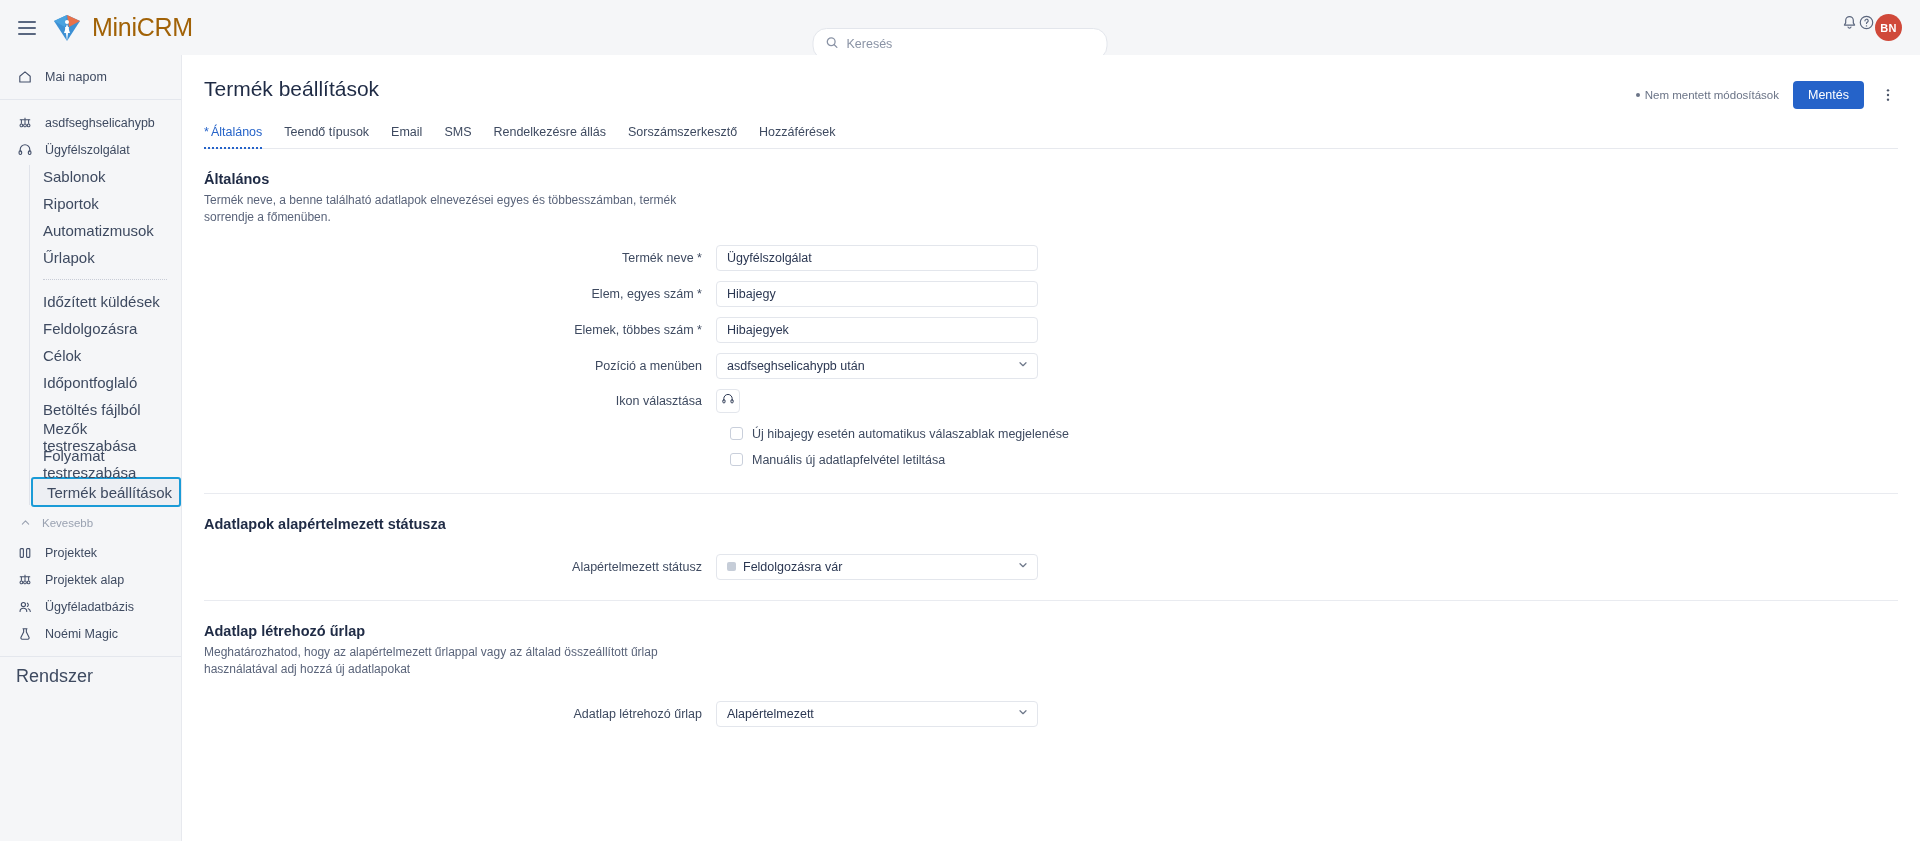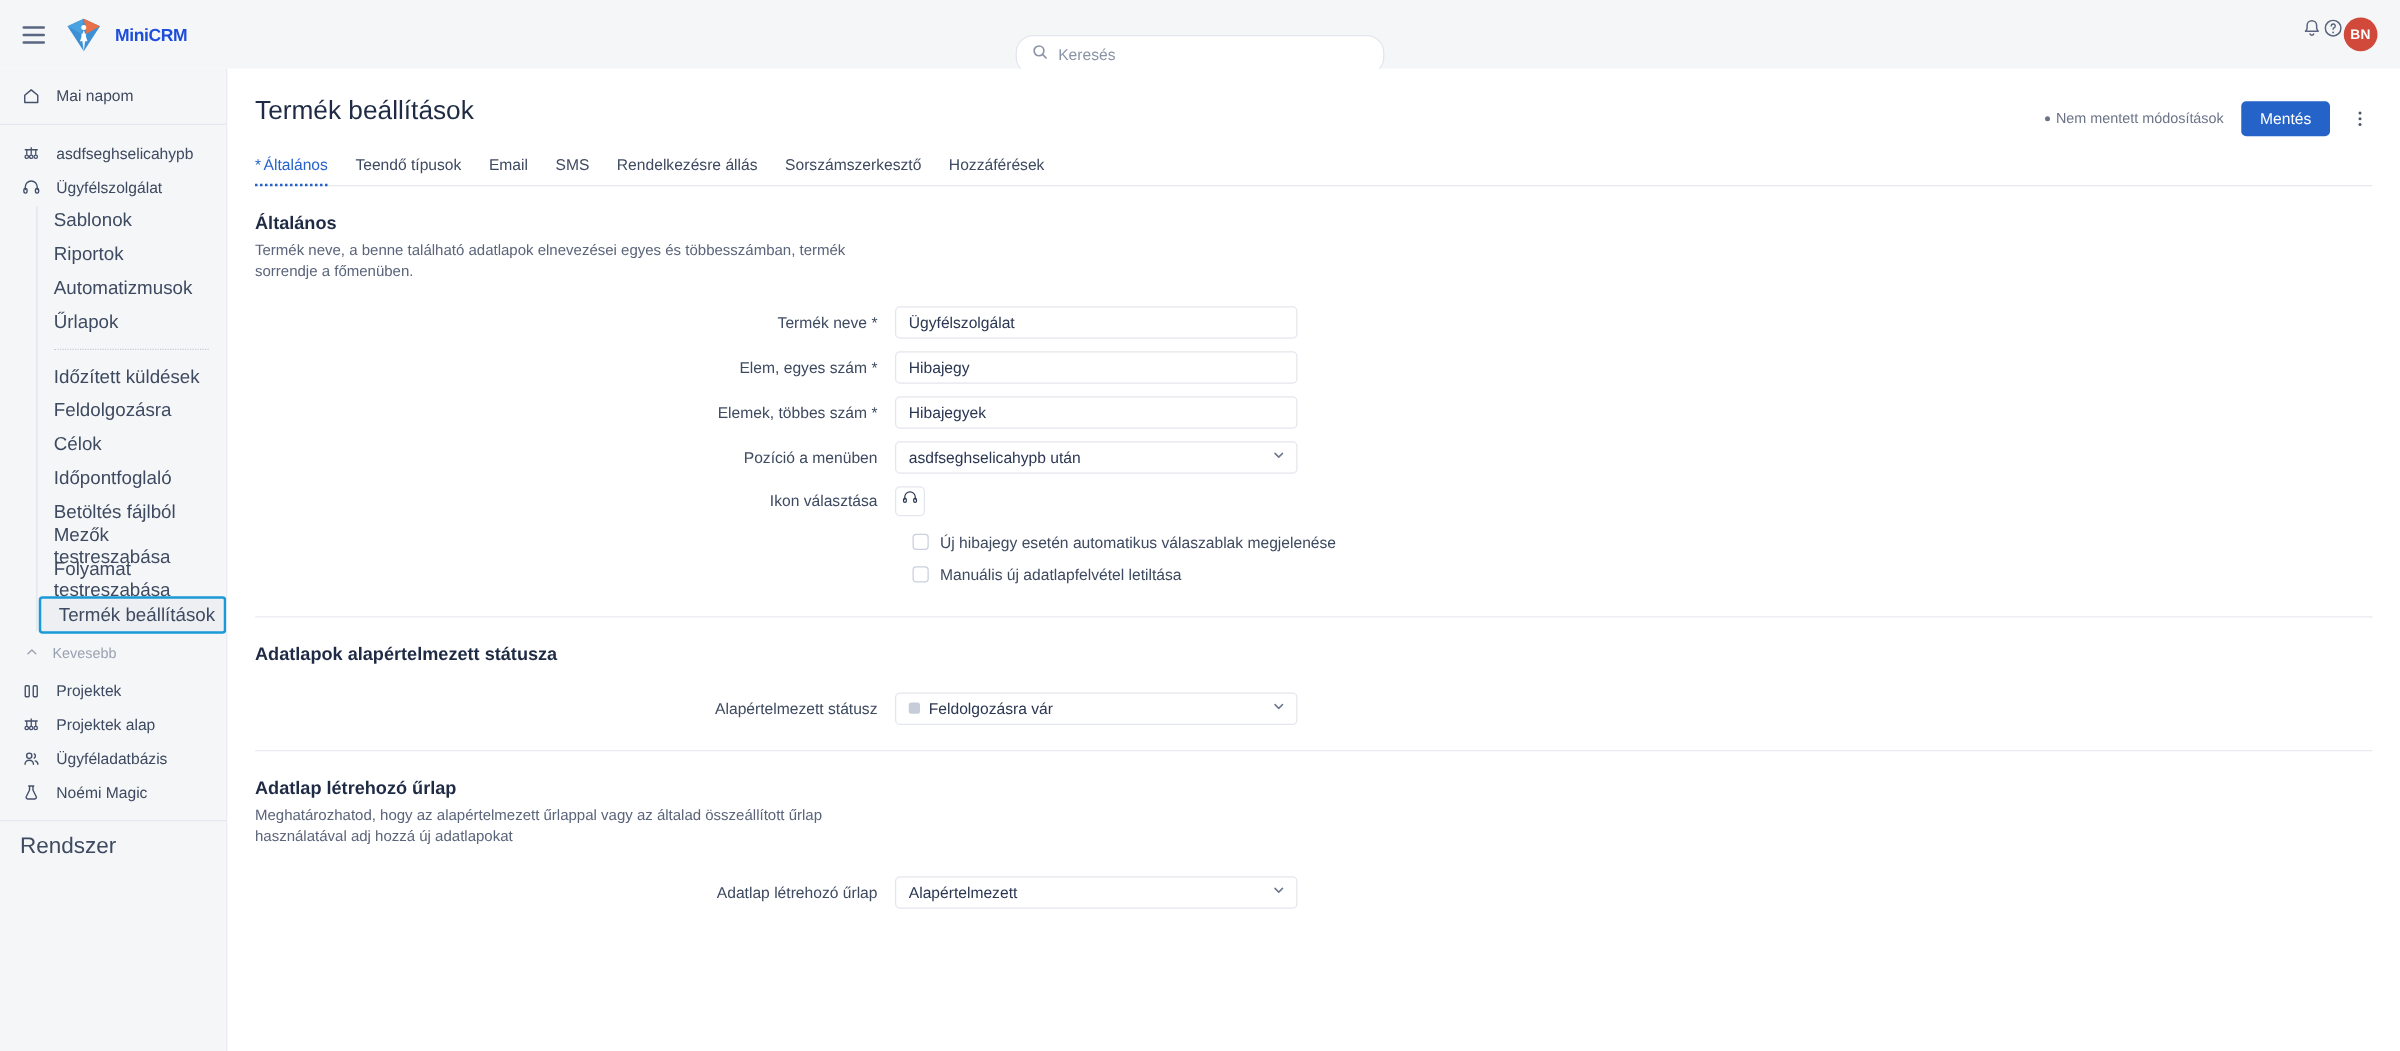--- a/index.html
+++ b/index.html
@@ -21,21 +21,21 @@
   }
   .hamburger {
     width: 18px; height: 14px; margin-left: 18px; margin-right: 16px;
     display: flex; flex-direction: column; justify-content: space-between;
     cursor: pointer;
   }
   .hamburger span { display: block; height: 2px; background: #596780; border-radius: 1px; }
   .brand { display: flex; align-items: center; gap: 10px; cursor: pointer; }
   .brand-logo { width: 30px; height: 30px; }
   .brand-name {
-    font-size: 14px; font-weight: bold; color: #1d4ed8; letter-spacing: -0.3px;
+    font-size: 25px; font-weight: normal; color: #a16207; letter-spacing: -0.3px;
   }
   .search-wrap {
     position: absolute; left: 50%; transform: translateX(-50%);
     width: 295px;
   }
   .search-box {
     height: 32px; background: #ffffff; border: 1px solid #e3e6ec;
     border-radius: 14px; display: flex; align-items: center;
     padding: 0 12px; gap: 8px; cursor: text; margin-top: 32px;
   }

